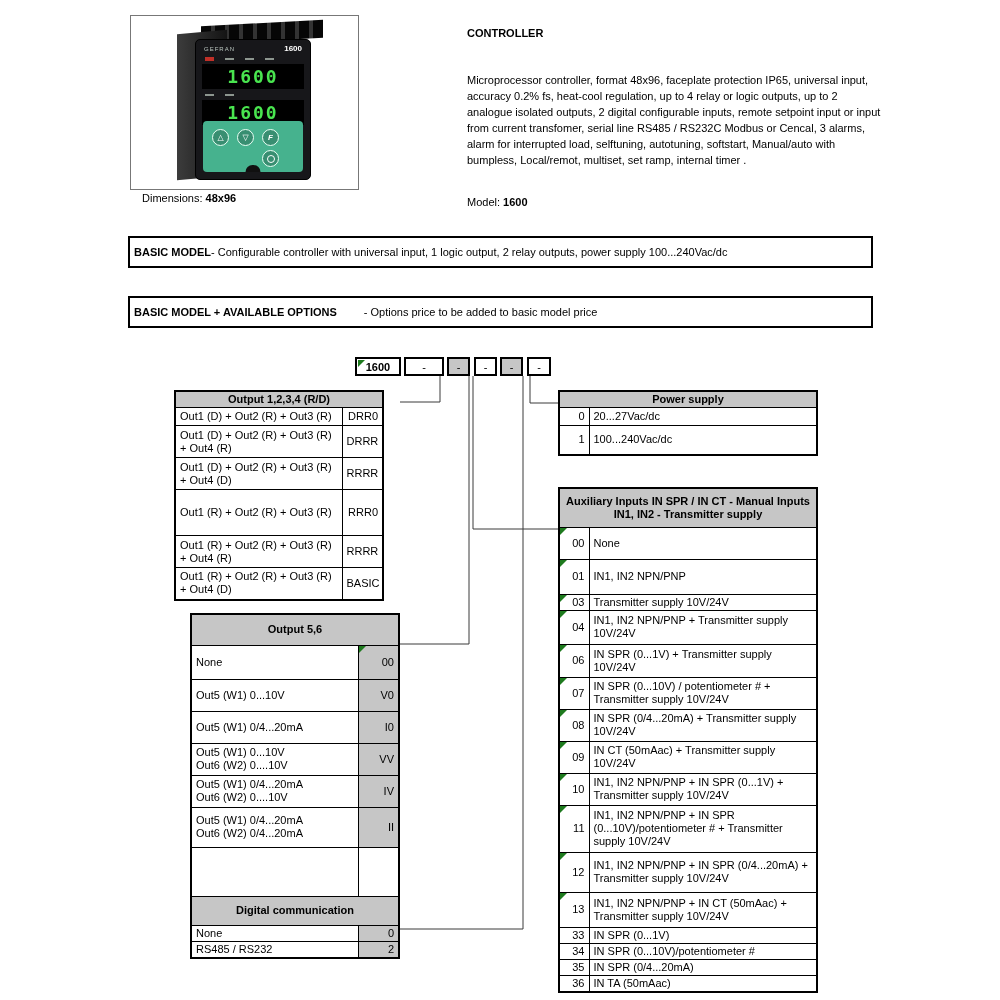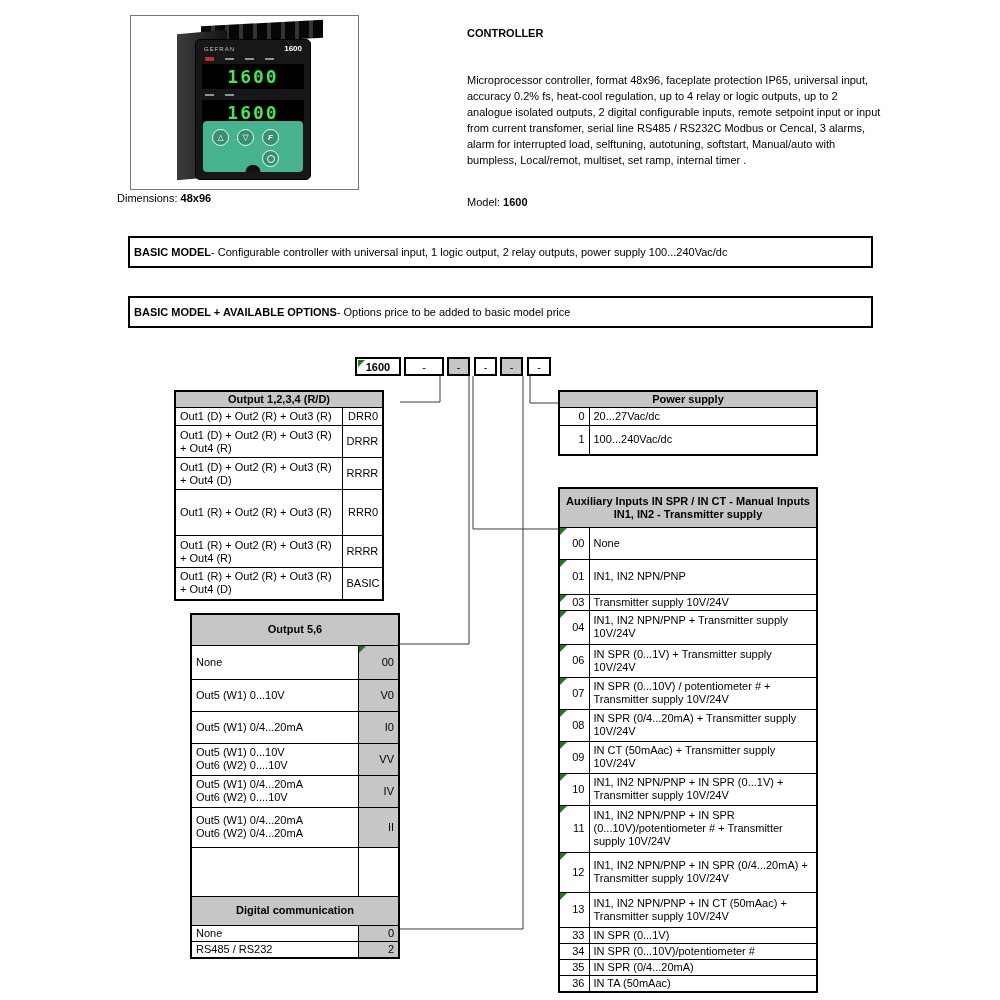--- a/index.html
+++ b/index.html
@@ -33,30 +33,30 @@
   .kbtn { position:absolute; width:15px; height:15px; border-radius:50%;
     border:1px solid #eafff5; background:rgba(0,0,0,0.20); color:#fff;
     display:flex; align-items:center; justify-content:center; font-size:8px; line-height:1; }
   .kb1 { left:9px;  top:8px; }
   .kb2 { left:34px; top:8px; }
   .kb3 { left:59px; top:8px; font-style:italic; font-weight:bold; }
   .kb4 { left:59px; top:29px; }
   .kb4 .ring { width:6px; height:6px; border:1px solid #fff; border-radius:50%; }
   .dev-notch { position:absolute; bottom:0; left:50%; transform:translateX(-50%);
     width:15px; height:7px; background:#101010; border-radius:8px 8px 0 0; }
-  .dimensions { position:absolute; left:117px; top:192px; font-size:11px; }
+  .dimensions { position:absolute; left:142px; top:192px; font-size:11px; }
   
   .ctitle { position:absolute; left:467px; top:27px; font-size:11px; font-weight:bold; }
   .desc { position:absolute; left:467px; top:72px; width:414px; font-size:11px; line-height:16px; }
   .model-line { position:absolute; left:467px; top:196px; font-size:11px; }
   
   .banner { position:absolute; left:128px; width:737px; height:28px; border:2px solid #000;
     display:flex; align-items:center; padding-left:4px; font-size:11px; background:#fff; }
   .banner1 { top:236px; }
-  .banner2 { top:296px; }
+  .banner2 { top:296px;gap:27px; }
   
   .codebox { position:absolute; top:357px; height:15px; border:2px solid #000; background:#fff;
     display:flex; align-items:center; justify-content:center; font-size:11px; z-index:3; }
   .codebox.gray { background:#c6c6c6; }
   .cb-model { left:355px; width:42px; font-weight:bold; }
   .cb-s0 { left:404px; width:36px; }
   .cb-s1 { left:447px; width:19px; }
   .cb-s2 { left:474px; width:19px; }
   .cb-s3 { left:500px; width:19px; }
   .cb-s4 { left:527px; width:20px; }

